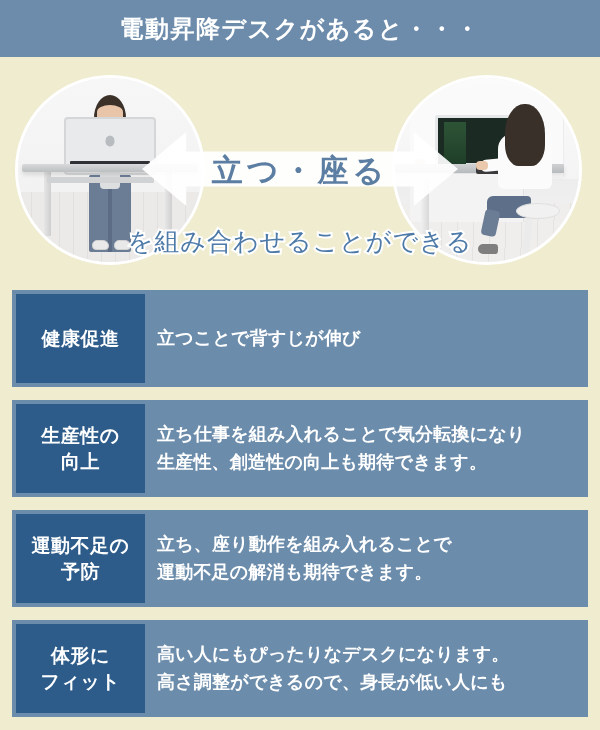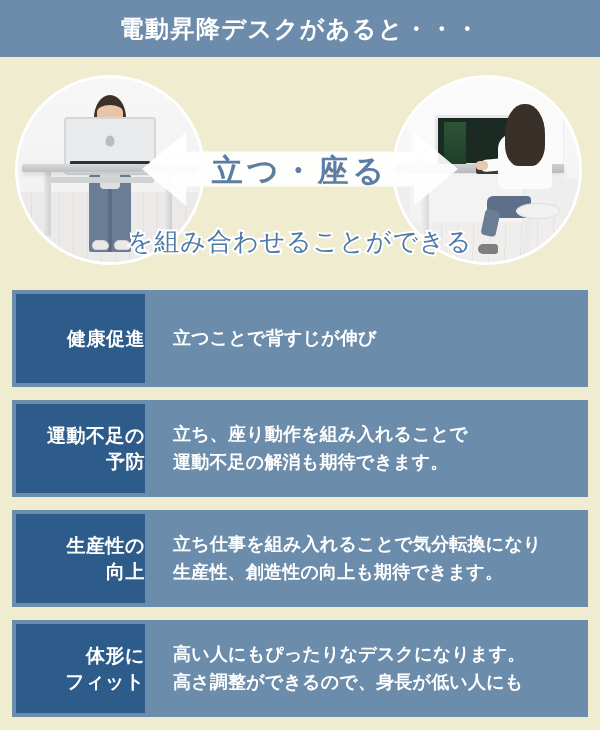--- a/index.html
+++ b/index.html
@@ -338,33 +338,33 @@
 
   .feature-label {
     flex: 0 0 129px;
     background: #2d5c8a;
     color: #ffffff;
     font-size: 19px;
     font-weight: bold;
     letter-spacing: 0.5px;
     display: flex;
     flex-direction: column;
-    align-items: flex-end;
+    align-items: center;
     justify-content: center;
     line-height: 1.35;
     text-align: center;
     margin: 4px 0 4px 4px;
   }
 
   .feature-body {
     flex: 1 1 auto;
     display: flex;
     flex-direction: column;
     justify-content: center;
-    padding-left: 28px;
+    padding-left: 12px;
     color: #ffffff;
     font-size: 18px;
     font-weight: bold;
     line-height: 1.55;
     letter-spacing: 0.2px;
   }
 </style>
 </head>
 <body>
 
@@ -434,37 +434,37 @@
       <div class="feature-label">
         <span>健康促進</span>
       </div>
       <div class="feature-body">
         <span>立つことで背すじが伸び</span>
       </div>
     </div>
 
     <div class="feature-row">
       <div class="feature-label">
+        <span>生産性の</span>
+        <span>向上</span>
+      </div>
+      <div class="feature-body">
+        <span>立ち仕事を組み入れることで気分転換になり</span>
+        <span>生産性、創造性の向上も期待できます。</span>
+      </div>
+    </div>
+
+    <div class="feature-row">
+      <div class="feature-label">
         <span>運動不足の</span>
         <span>予防</span>
       </div>
       <div class="feature-body">
         <span>立ち、座り動作を組み入れることで</span>
         <span>運動不足の解消も期待できます。</span>
-      </div>
-    </div>
-
-    <div class="feature-row">
-      <div class="feature-label">
-        <span>生産性の</span>
-        <span>向上</span>
-      </div>
-      <div class="feature-body">
-        <span>立ち仕事を組み入れることで気分転換になり</span>
-        <span>生産性、創造性の向上も期待できます。</span>
       </div>
     </div>
 
     <div class="feature-row">
       <div class="feature-label">
         <span>体形に</span>
         <span>フィット</span>
       </div>
       <div class="feature-body">
         <span>高い人にもぴったりなデスクになります。</span>

